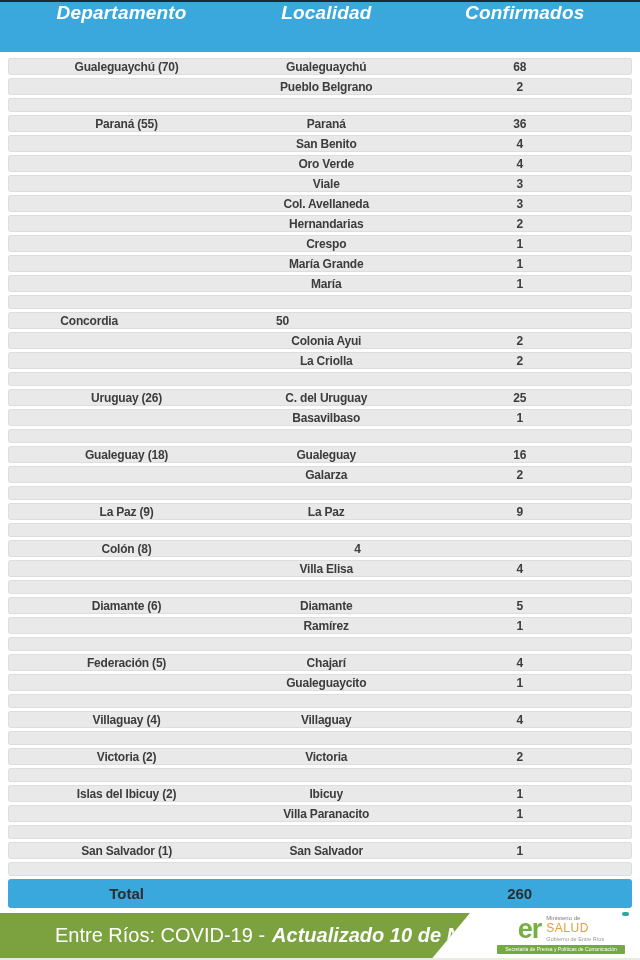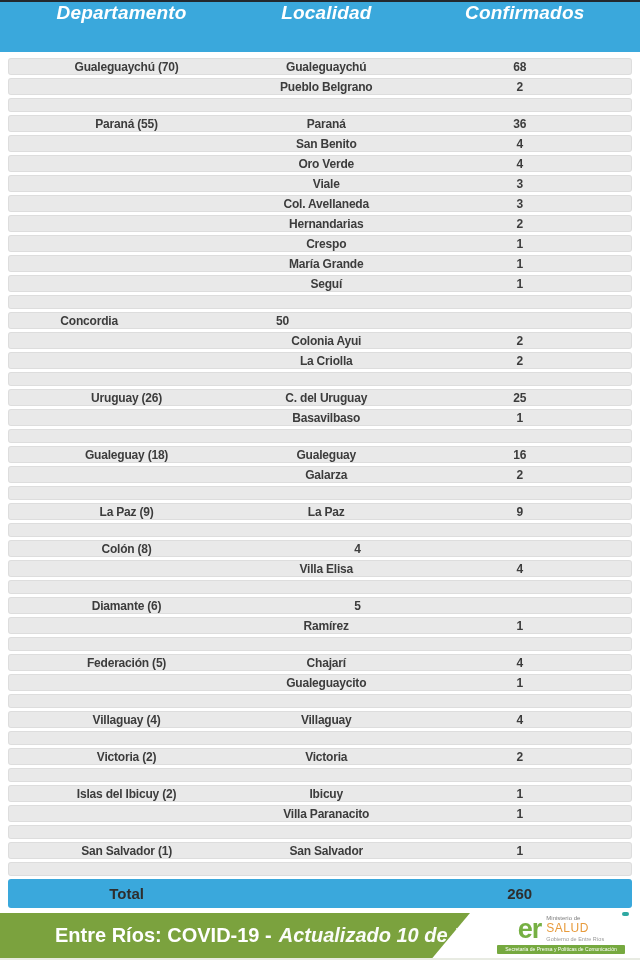--- a/index.html
+++ b/index.html
@@ -70,21 +70,21 @@
     width: 470px; height: 45px;
     background: #7ba23e;
     clip-path: polygon(0 0, 100% 0, 92% 100%, 0 100%);
     display: flex;
     align-items: center;
     padding-left: 55px;
     color: #ffffff;
     font-size: 20px;
     white-space: nowrap;
   }
-  .banner-bold { font-weight: bold; margin-right: 7px; }
+  .banner-bold { font-weight: normal; margin-right: 7px; }
   .banner-italic { font-style: italic; font-weight: bold; opacity: 0.97; }
 
   .logo-block {
     position: absolute;
     right: 14px; top: 2px;
     width: 130px;
     display: flex;
     flex-direction: column;
     align-items: center;
   }
@@ -180,21 +180,21 @@
       <div class="cell col-loc">Crespo</div>
       <div class="cell col-conf">1</div>
     </div>
     <div class="row">
       <div class="cell col-dept"></div>
       <div class="cell col-loc">María Grande</div>
       <div class="cell col-conf">1</div>
     </div>
     <div class="row">
       <div class="cell col-dept"></div>
-      <div class="cell col-loc">Seguí</div>
+      <div class="cell col-loc">María</div>
       <div class="cell col-conf">1</div>
     </div>
     <div class="spacer"></div>
     <div class="row">
       <div class="cell col-loc">Concordia</div>
       <div class="cell col-conf">50</div>
     </div>
     <div class="row">
       <div class="cell col-dept"></div>
       <div class="cell col-loc">Colonia Ayui</div>
@@ -239,20 +239,21 @@
       <div class="cell col-conf">4</div>
     </div>
     <div class="row">
       <div class="cell col-dept"></div>
       <div class="cell col-loc">Villa Elisa</div>
       <div class="cell col-conf">4</div>
     </div>
     <div class="spacer"></div>
     <div class="row">
       <div class="cell col-dept">Diamante (6)</div>
+      <div class="cell col-loc">Diamante</div>
       <div class="cell col-conf">5</div>
     </div>
     <div class="row">
       <div class="cell col-dept"></div>
       <div class="cell col-loc">Ramírez</div>
       <div class="cell col-conf">1</div>
     </div>
     <div class="spacer"></div>
     <div class="row">
       <div class="cell col-dept">Federación (5)</div>

